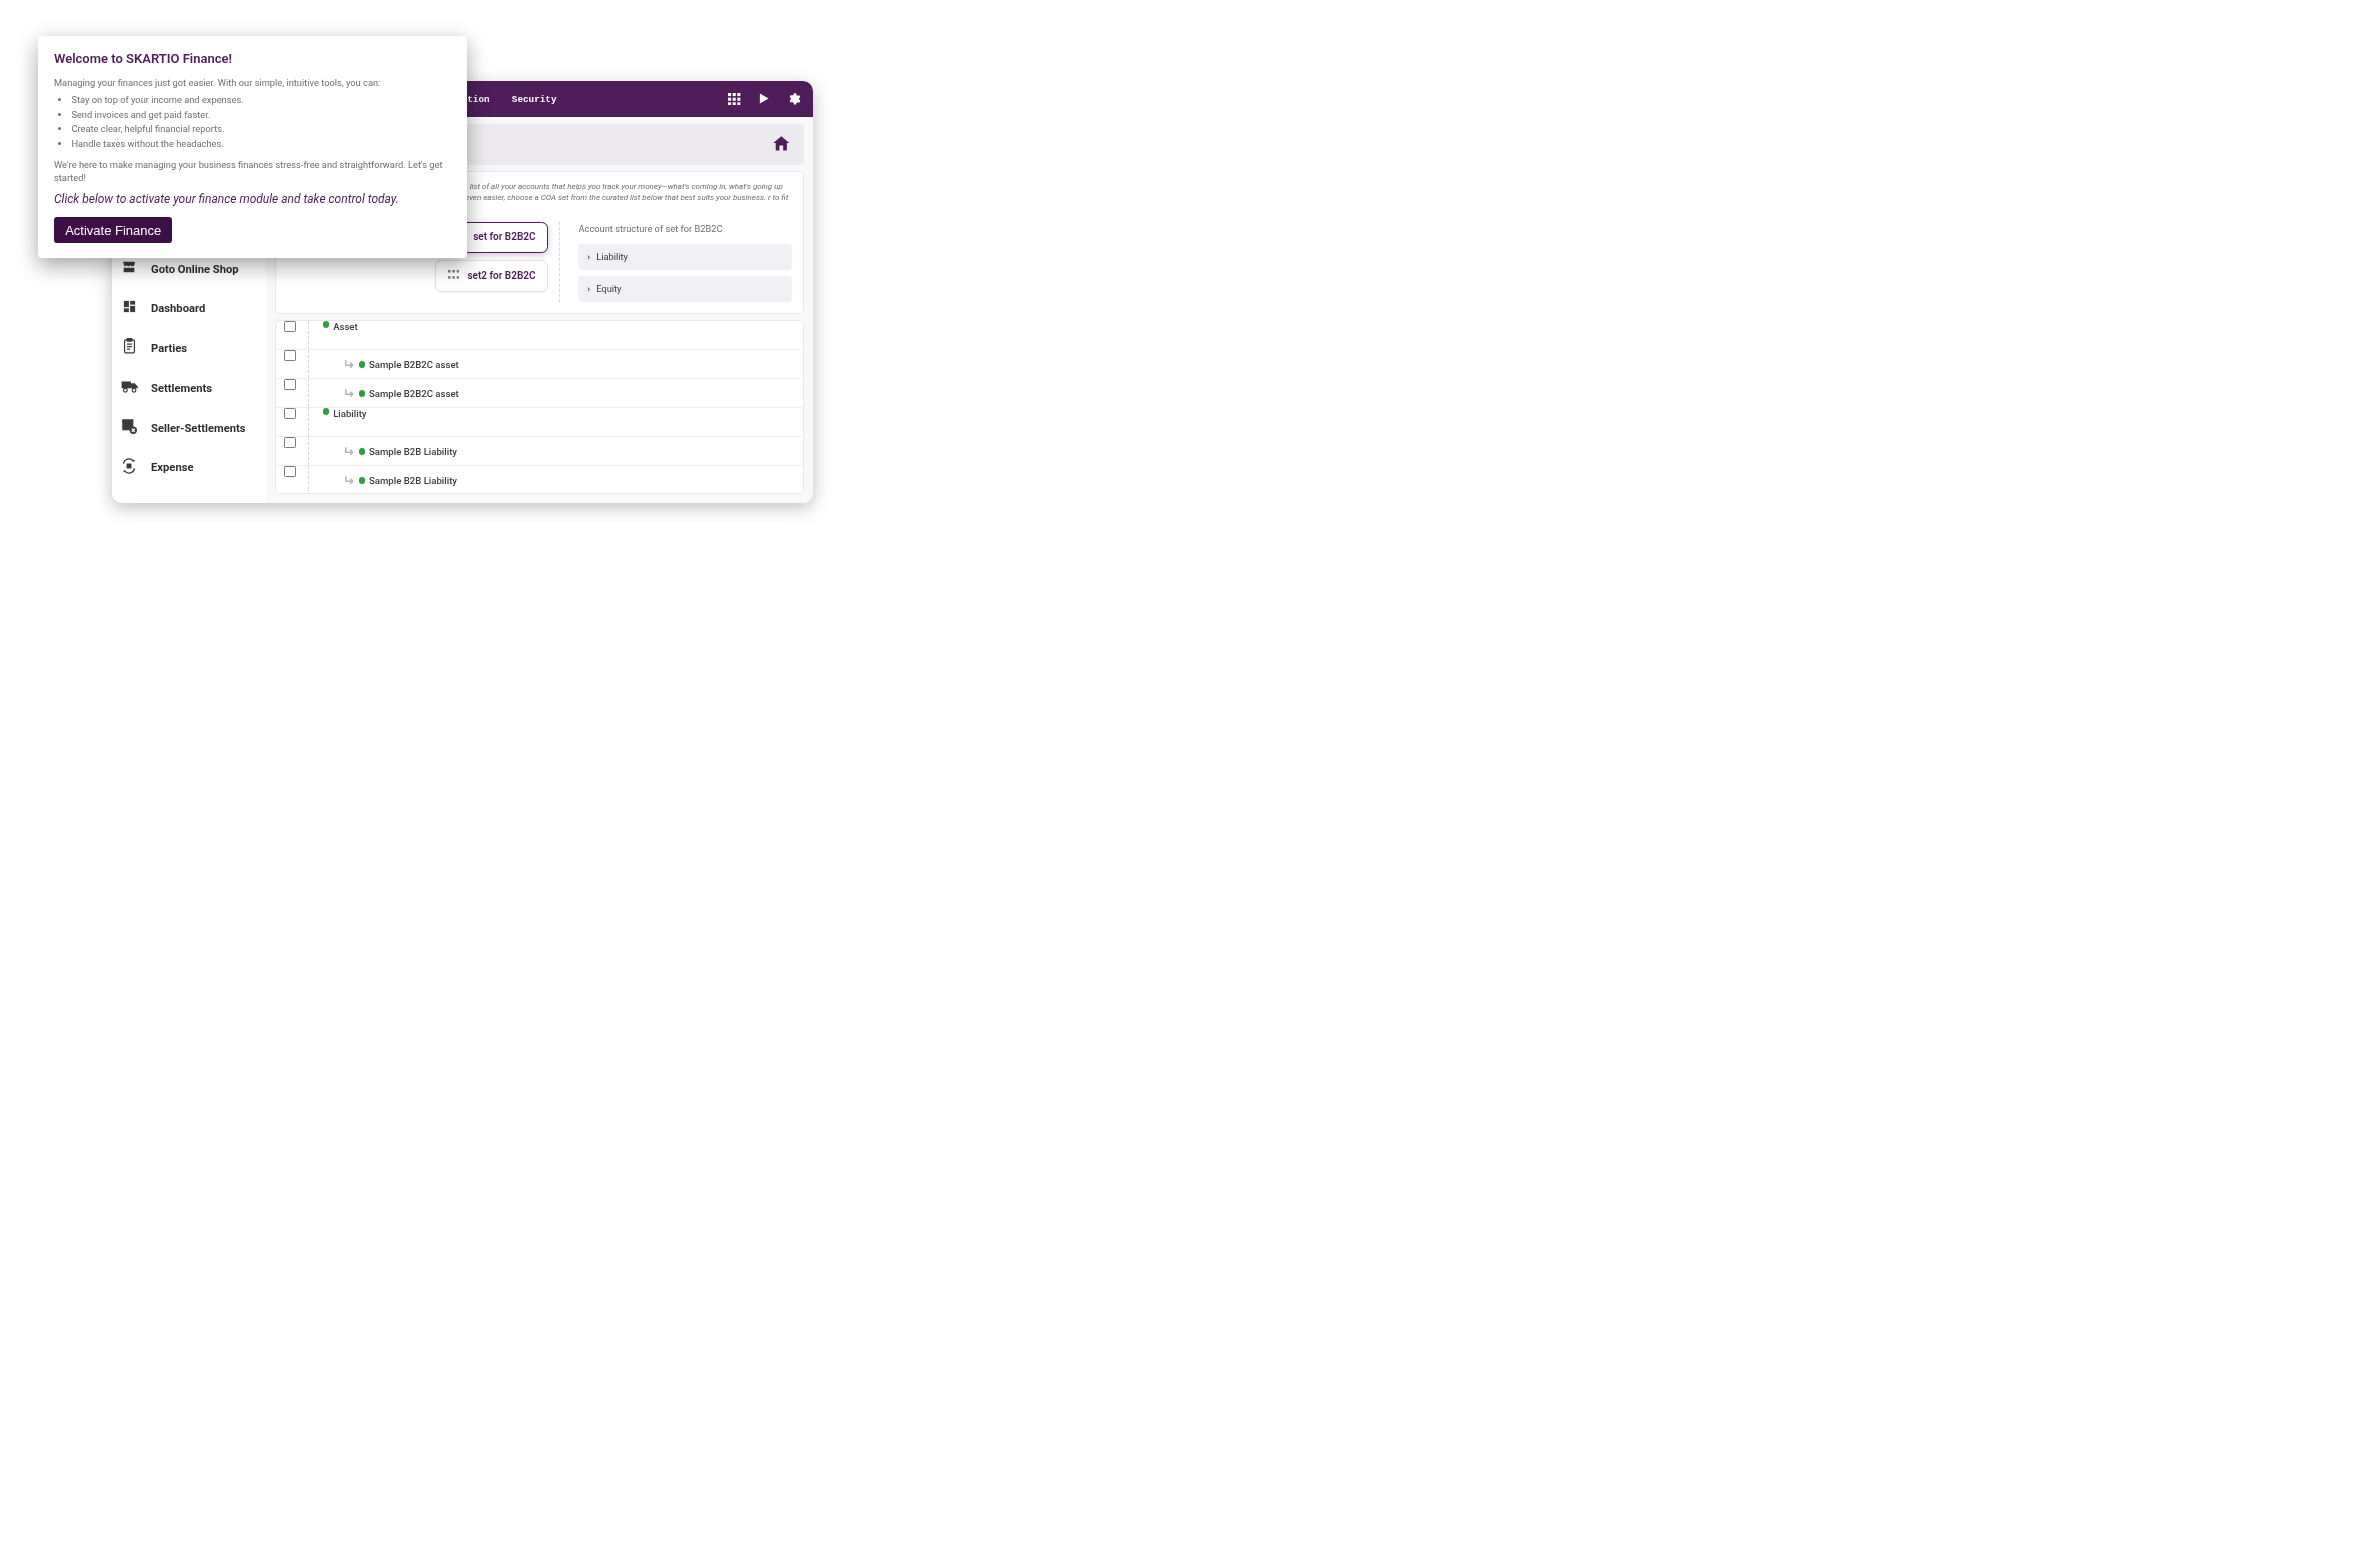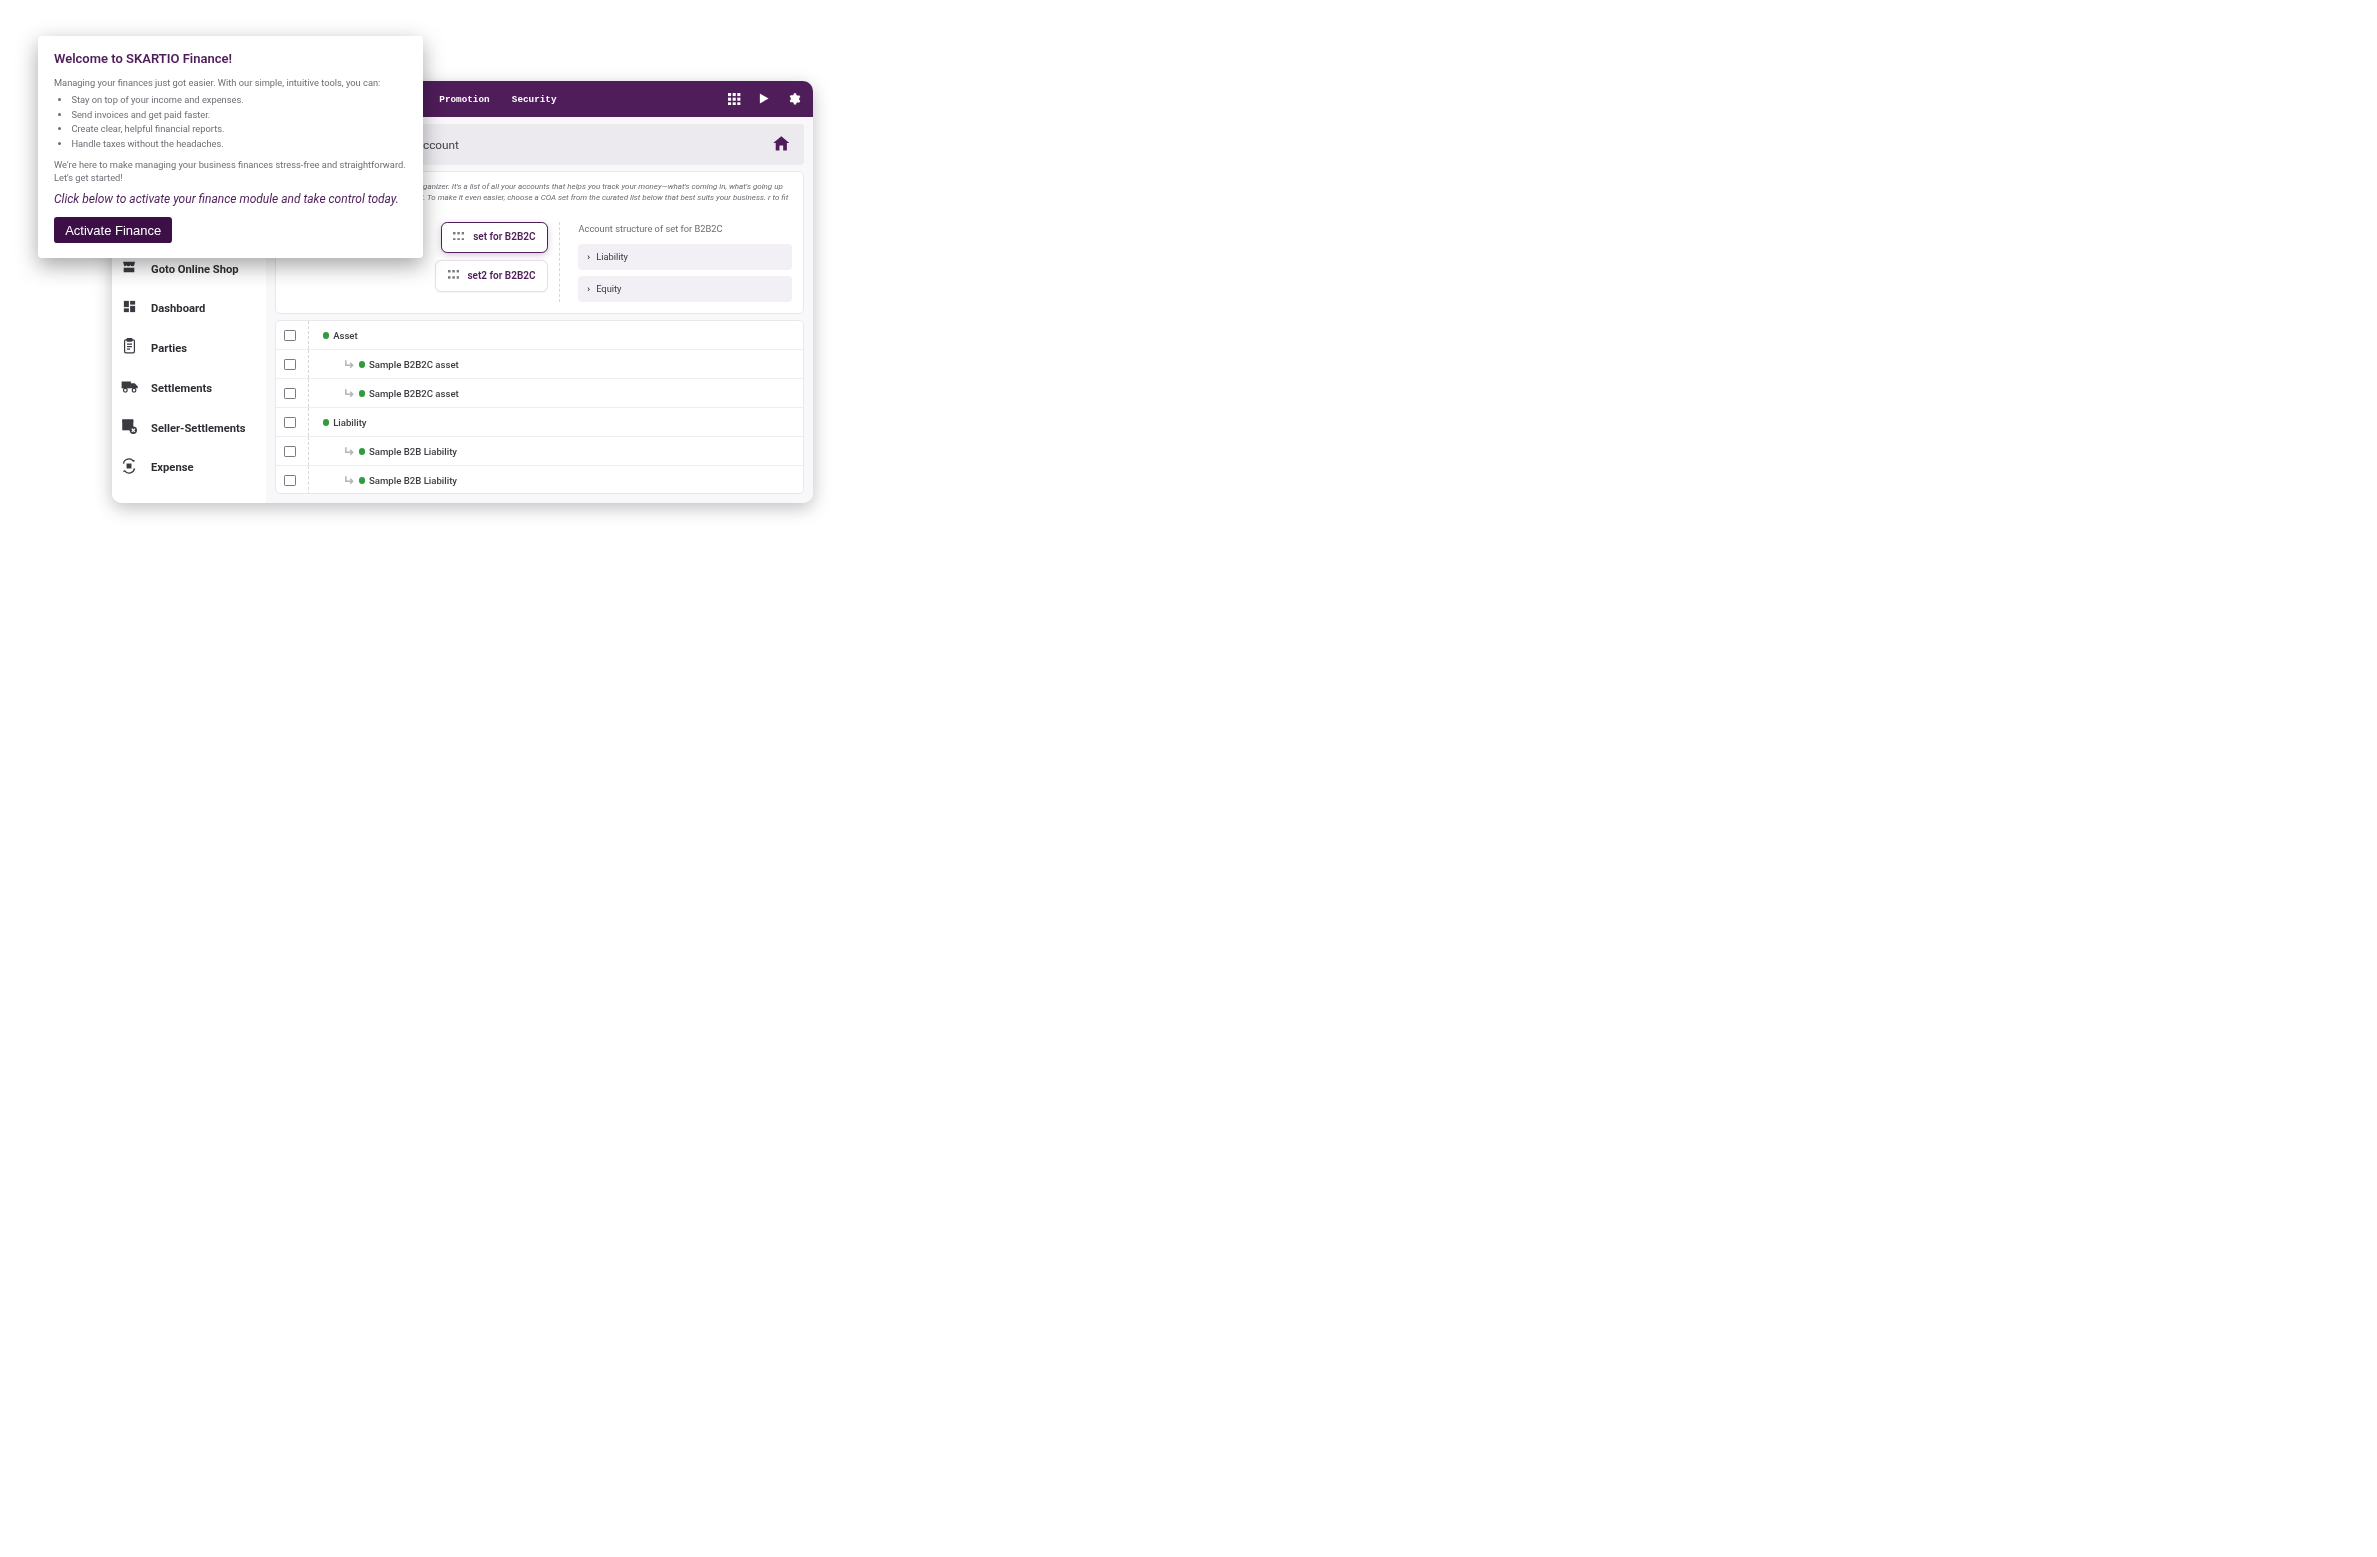--- a/index.html
+++ b/index.html
@@ -167,21 +167,20 @@
 
   
   .acct-table {
     background: #ffffff;
     border: 0.6px solid #e9e7ec;
     border-radius: 5px;
     overflow: hidden;
   }
   .acct-row {
     display: flex;
-    align-items: center;
     min-height: 29px;
     border-bottom: 0.6px solid #efedf1;
     padding: 0 8.7px;
     position: relative;
   }
   .acct-row:last-child { border-bottom: none; }
   .acct-check {
     width: 11.2px; height: 11.2px;
     border: 1.2px solid #7a7a80;
     border-radius: 1.2px;
@@ -201,21 +200,21 @@
   }
   .acct-name { font-size: 9.6px; color: #3d3d44; font-weight: 500; }
   .indent1 { margin-left: 21px; display:flex; align-items:center; }
   .sub-arrow { color:#b4b2ba; margin-right: 3.7px; display:flex; align-items:center; }
 
   
   .welcome-card {
     position: absolute;
     top: 36px;
     left: 38px;
-    width: 385px;
+    width: 429px;
     background: #ffffff;
     border-radius: 3.7px;
     box-shadow: 0 7.4px 21px rgba(0,0,0,0.35);
     padding: 13.7px 16px 15px 16px;
     z-index: 50;
     font-size: 9.3px;
     color: #6d6d75;
     line-height: 1.45;
   }
   .wc-title {

